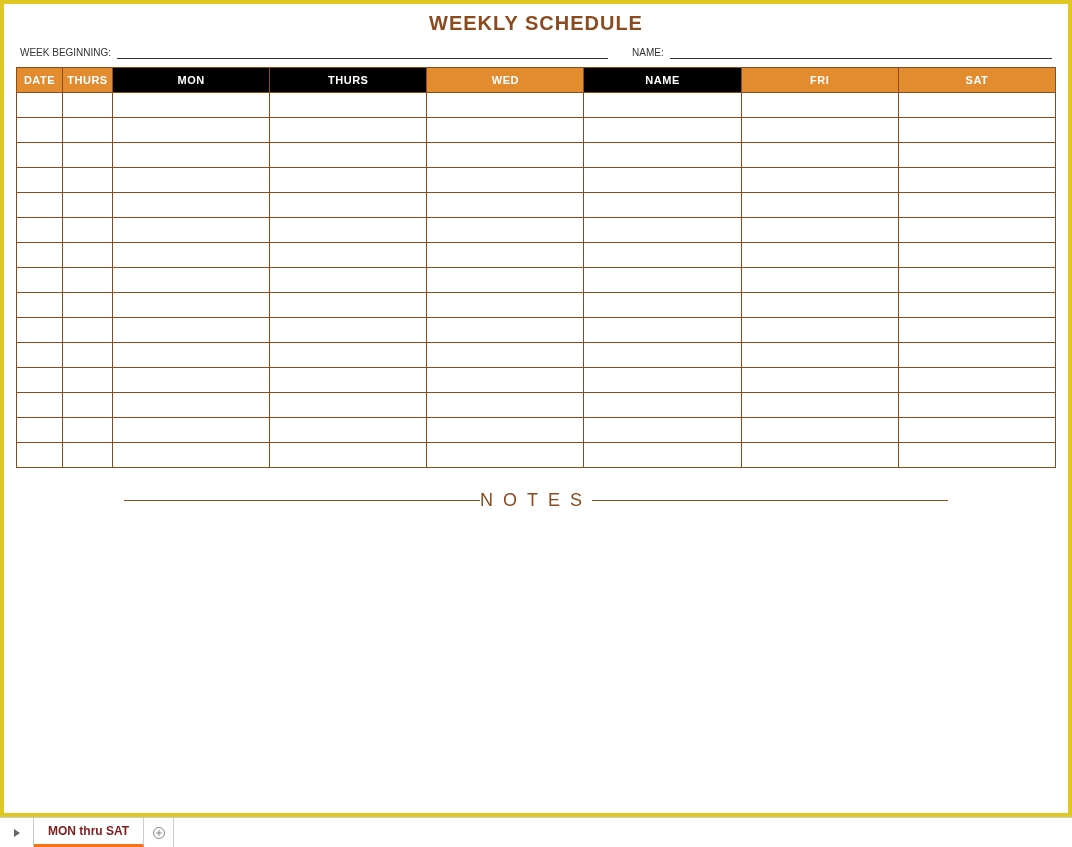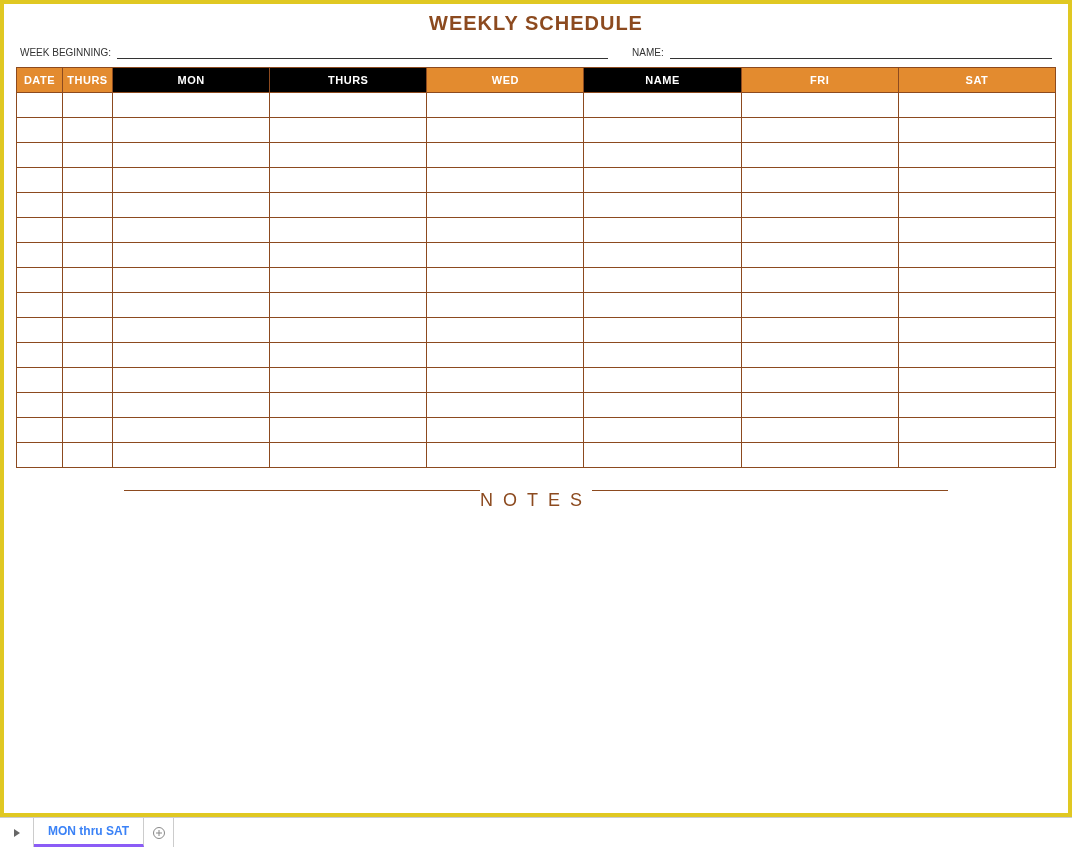--- a/index.html
+++ b/index.html
@@ -63,20 +63,21 @@
     letter-spacing: .5px;
     padding: 4px 0;
   }
   .col-date  { width: 46px; }
   .col-hours { width: 50px; }
   .col-day   { width: auto; }
   .hdr-dark  { background: #000000; }
   .hdr-light { background: #E38B2F; }
   .notes-wrap {
     display: flex;
+    align-items: center;
     margin: 22px 8px 0 8px;
   }
   .notes-wrap .spacer { width: 100px; }
   .notes-wrap .rule {
     flex: 1;
     border-top: 1px solid #8C4A1F;
     height: 0;
   }
   .notes-label {
     color: #8C4A1F;
@@ -105,23 +106,23 @@
   }
   .tab {
     padding: 0 14px;
     display: flex;
     align-items: center;
     border-right: 1px solid #ccc;
     background: #fff;
     position: relative;
   }
   .tab.active {
-    color: #3b82f6;
+    color: #7f1d1d;
     font-weight: bold;
-    border-bottom: 3px solid #8b5cf6;
+    border-bottom: 3px solid #f97316;
   }
   .tab-add {
     width: 30px;
     display: flex;
     align-items: center;
     justify-content: center;
     color: #555;
     border-right: 1px solid #ccc;
   }
   .tab-add svg { width: 12px; height: 12px; }

